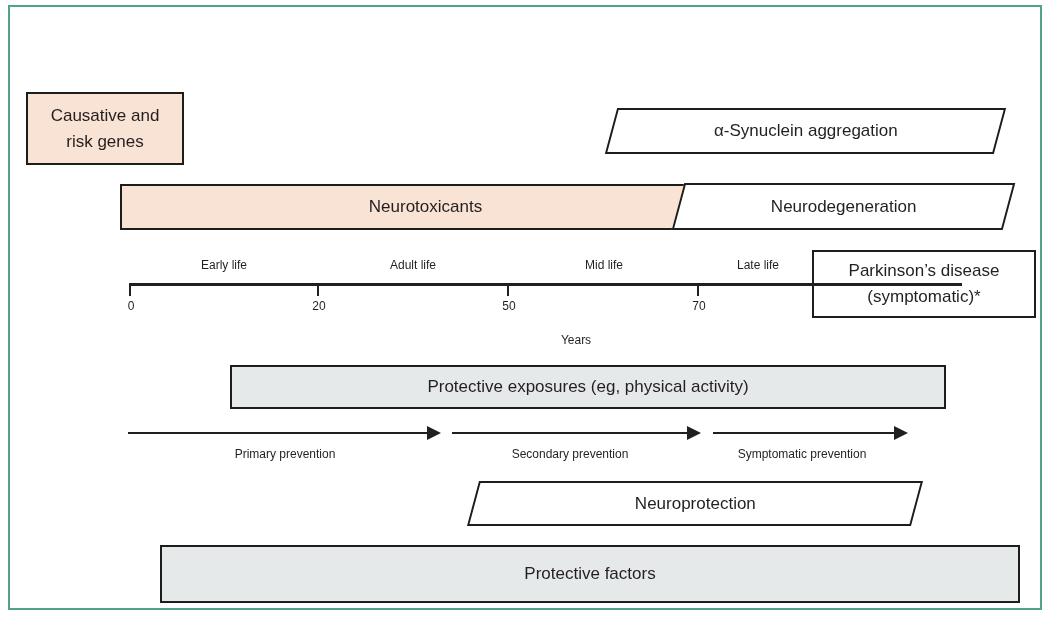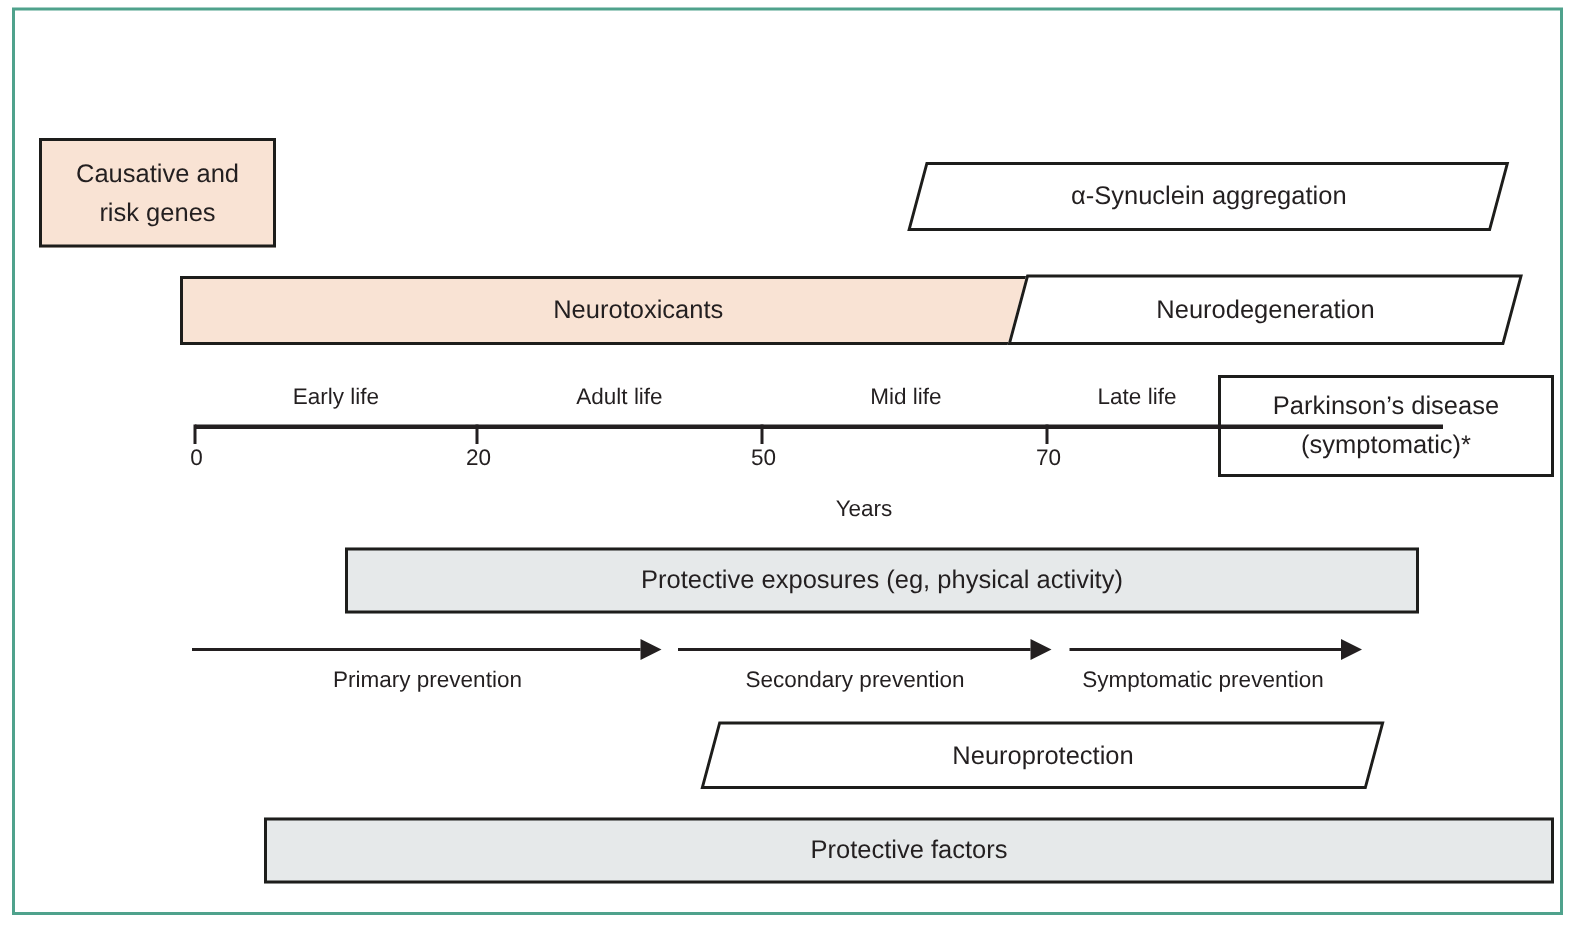--- a/index.html
+++ b/index.html
@@ -33,35 +33,35 @@
     position:absolute;box-sizing:border-box;border:2px solid var(--box-outline,#1d1d1b);
     background:var(--white-fill,#ffffff);transform:skewX(-15deg);
     display:flex;align-items:center;justify-content:center;font-size:17px;
   }
   .pgram .unskew{transform:skewX(15deg);}
   .alpha-syn{left:611px;top:108px;width:389px;height:46px;}
   .neurodegen{left:678px;top:183px;width:331px;height:47px;}
   .neuroprot{left:473px;top:481px;width:444px;height:45px;}
 
   .prot-exposures{left:230px;top:365px;width:716px;height:44px;}
-  .prot-factors{left:176px;top:545px;width:860px;height:44px;}
+  .prot-factors{left:160px;top:545px;width:860px;height:58px;}
 
   .axis-line{
     position:absolute;left:130px;top:283px;width:832px;height:3px;
     background:var(--text,#231f20);z-index:2;
   }
   .tick{
     position:absolute;top:283px;width:2px;height:13px;
     background:var(--text,#231f20);z-index:2;
   }
   .tick.t0{left:129px;} .tick.t20{left:317px;} .tick.t50{left:507px;} .tick.t70{left:697px;}
 
   .clabel{
     position:absolute;transform:translateX(-50%);white-space:nowrap;
-    font-size:15px;line-height:18px;text-align:right;
+    font-size:12px;line-height:18px;text-align:right;
   }
   .stage-label{top:256px;}
   .s-early{left:224px;} .s-adult{left:413px;} .s-mid{left:604px;} .s-late{left:758px;}
   .tick-label{top:297px;}
   .n0{left:131px;} .n20{left:319px;} .n50{left:509px;} .n70{left:699px;}
   .years-label{left:576px;top:331px;}
 
   .arrow{position:absolute;top:426px;height:14px;display:flex;align-items:center;}
   .arrow .shaft{flex:1;height:2.5px;background:var(--text,#231f20);}
   .arrow .head{

